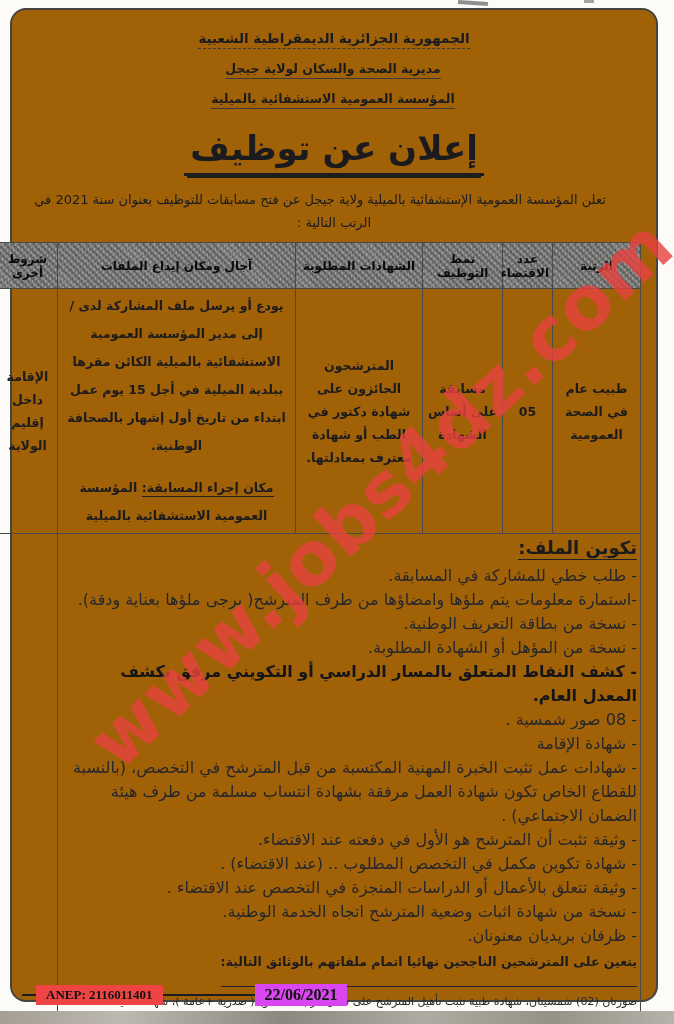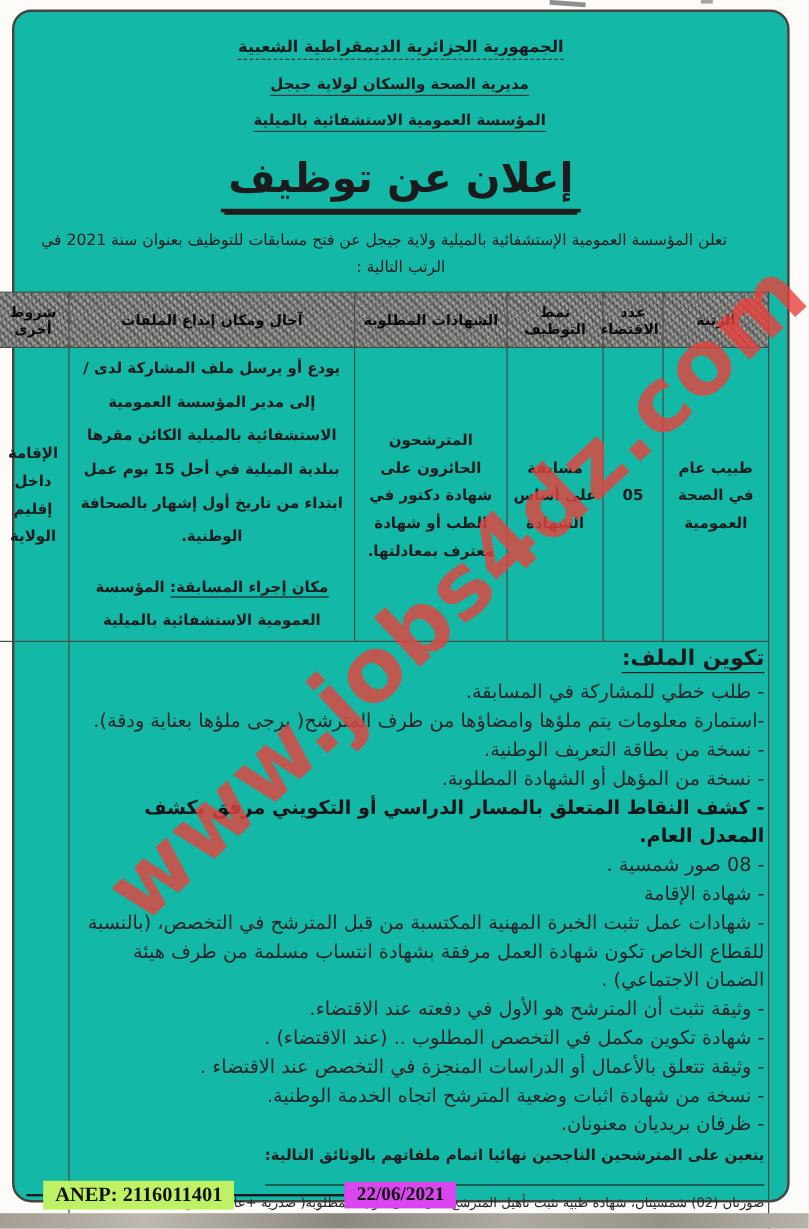--- a/index.html
+++ b/index.html
@@ -10,21 +10,21 @@
     font-family:"DejaVu Sans",sans-serif;color:#1b1b1e;
   }
   
   .top-mark{position:absolute;top:1px;left:458px;width:30px;height:4px;background:#8f8f8f;transform:rotate(4deg);}
   .top-mark2{position:absolute;top:0;left:584px;width:10px;height:3px;background:#a5a5a5;}
 
   
   .page{
     position:absolute;left:10px;top:8px;width:648px;height:994px;
     border:2px solid #45443f;border-radius:16px;direction:rtl;box-sizing:border-box;
-    background:#14b8a6;
+    background:#a16207;
   }
   .content{padding:12px 14px 0 14px;}
 
   .hdr-center{text-align:center;margin-top:6px;}
   .hdr-center .hline{display:inline-block;font-weight:bold;font-size:13.5px;
     border-bottom:1.5px dashed #3a3a3a;padding-bottom:2px;margin-bottom:7px;}
   .hdr-right{text-align:center;margin-top:2px;padding-right:2px;}
   .hdr-right .hline{display:inline-block;font-weight:bold;font-size:12.5px;
     border-bottom:1.2px solid #3a3a3a;padding-bottom:2px;margin-bottom:9px;}
   .hdr-center div,.hdr-right div{display:block;}
@@ -58,21 +58,21 @@
   .fitem{font-size:16px;line-height:24px;color:#26262a;}
   .fitem.bold-item{font-weight:bold;color:#151518;}
   .final-head{font-size:12.5px;font-weight:bold;display:inline-block;border-bottom:1.8px solid #222;padding-bottom:17px;margin-top:6px;}
   .final-text{font-size:11px;line-height:24px;margin-top:3px;color:#26262a;}
 
   td.appeal{padding:6px 10px;font-size:12.5px;line-height:26px;text-align:right;}
   .appeal-label{font-weight:bold;border-bottom:1.8px solid #222;padding-bottom:1px;}
 
   
   .footer{position:absolute;left:22px;top:984px;direction:ltr;display:flex;align-items:center;z-index:5;}
-  .anep-box{background:#bef264;padding:2px 10px;font-family:"Liberation Serif",serif;font-weight:bold;font-size:17px;color:#111;white-space:nowrap;}
+  .anep-box{background:#ef4444;padding:2px 10px;font-family:"Liberation Serif",serif;font-weight:bold;font-size:13px;color:#111;white-space:nowrap;}
   .fline{display:inline-block;height:2.5px;background:#1c1c1c;width:92px;}
   .fline.short{width:14px;}
   .date-box{background:#d946ef;padding:2px 10px;font-family:"Liberation Serif",serif;font-weight:bold;font-size:16px;color:#111;white-space:nowrap;}
 
   .bottom-strip{
     position:absolute;left:0;bottom:0;width:674px;height:13px;z-index:6;
     background:linear-gradient(90deg,#a49e95 0%,#bdb8b0 18%,#8d887f 42%,#b0aba2 63%,#979287 82%,#b7b2aa 100%);
   }
 
   .watermark{

